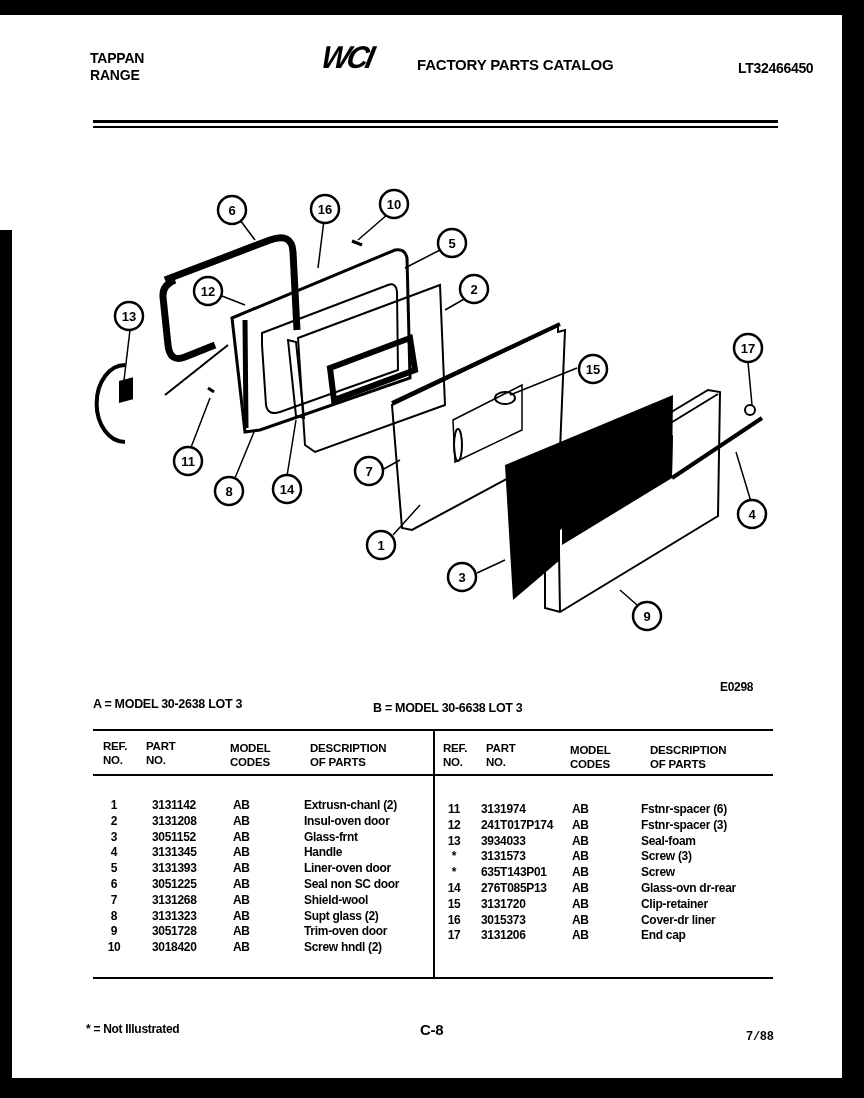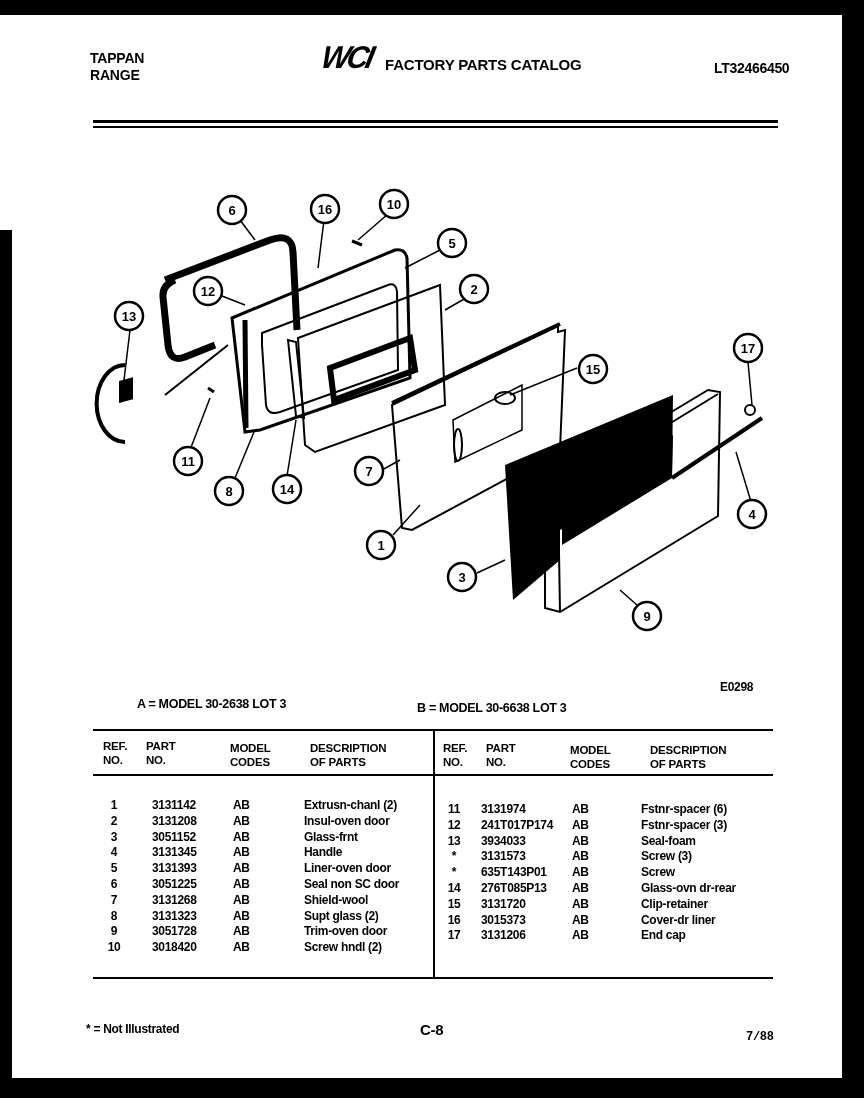--- a/index.html
+++ b/index.html
@@ -12,42 +12,42 @@
       position: absolute; left: 12px; top: 15px; width: 830px; height: 1063px;
       background: #fff; color: #000;
     }
     .leftwhite { position:absolute; left:0; top:15px; width:12px; height:215px; background:#fff; }
     .abs { position: absolute; }
     .brand { font-size: 14px; line-height: 17px; font-weight: bold; letter-spacing: -0.2px; }
     .logo {
       font-family: "Liberation Sans", sans-serif; font-weight: bold; font-style: italic;
       font-size: 30px; letter-spacing: -3px; transform: skewX(-12deg) scaleY(1.05);
     }
-    .title { font-size: 15px; font-weight: bold; letter-spacing: -0.2px; }
+    .title { font-size: 15px; font-weight: bold; letter-spacing: -0.2px; margin-left: 32px; }
     .docno { font-size: 14px; font-weight: bold; letter-spacing: -0.3px; }
     .rule { position:absolute; background:#000; }
-    .model { font-size: 12.5px; font-weight: bold; letter-spacing: -0.3px; margin-left: 44px; }
+    .model { font-size: 12.5px; font-weight: bold; letter-spacing: -0.3px; }
     .th { font-size: 11.5px; font-weight: bold; line-height: 14px; letter-spacing: -0.2px; }
     .cell { font-size: 12px; font-weight: bold; line-height: 15.8px; white-space: nowrap; letter-spacing: -0.3px; }
     .foot { font-size: 12px; font-weight: bold; letter-spacing: -0.3px; }
     svg text { font-family: "Liberation Sans", sans-serif; font-weight: bold; }
   </style>
 </head>
 <body>
 
 <div class="leftwhite"></div>
 <div class="page"></div>
 
 <div class="abs brand" style="left:90px; top:50px;">
   <div>TAPPAN</div>
   <div>RANGE</div>
 </div>
 <div class="abs logo" style="left:322px; top:40px;">WCI</div>
 <div class="abs title" style="left:385px; top:56px;">FACTORY PARTS CATALOG</div>
-<div class="abs docno" style="left:666px; top:60px;padding-left:48px;">LT32466450</div>
+<div class="abs docno" style="left:690px; top:60px;padding-left:48px;">LT32466450</div>
 
 <div class="rule" style="left:93px; top:120px; width:685px; height:3px;"></div>
 <div class="rule" style="left:93px; top:126px; width:685px; height:2px;"></div>
 
 <svg class="abs" style="left:0; top:0;" width="864" height="680">
   <g fill="none" stroke="#000" stroke-width="2">
 
     <path d="M165,280 L270,240 Q292,232 293,252 L297,330 M215,345 L185,357 Q170,363 168,345 L163,297 Q162,285 175,280" stroke-width="7"></path>
 
     <path d="M125,365 A28,38 0 1,0 125,442" stroke-width="4"></path>

